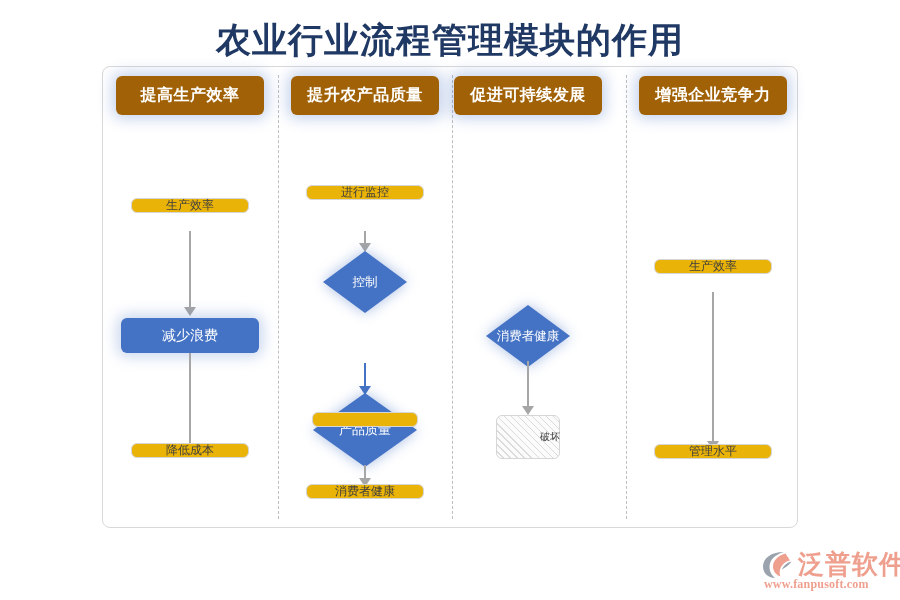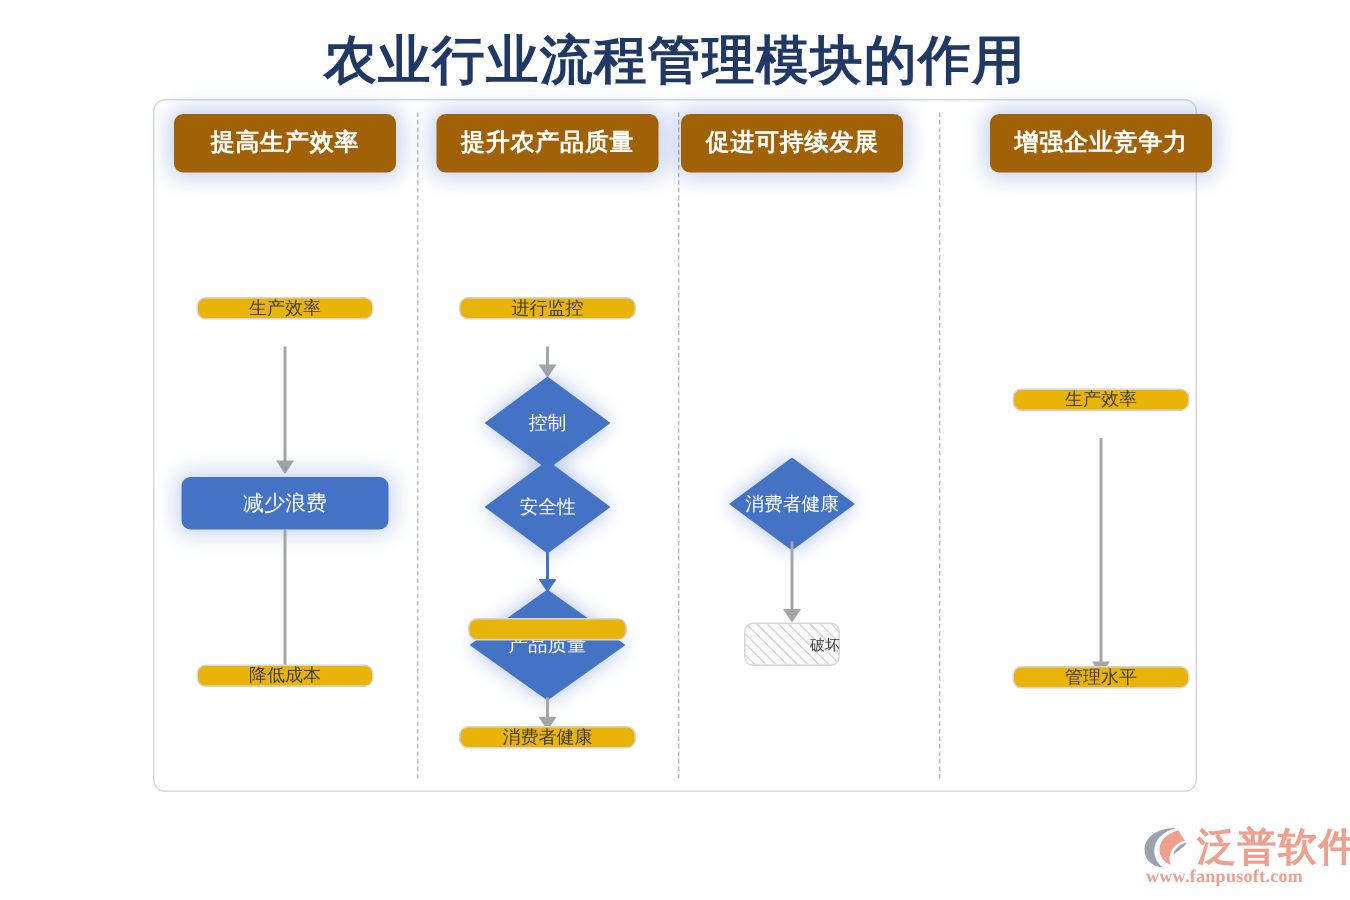--- a/index.html
+++ b/index.html
@@ -58,21 +58,21 @@
   
   .column {
     position: absolute;
     top: 0;
     width: 174px;
     height: 100%;
   }
   .column.c0 { left: 0px; }
   .column.c1 { left: 175px; }
   .column.c2 { left: 338px; }
-  .column.c3 { left: 544px; }
+  .column.c3 { left: 523px; }
 
   
   .col-header {
     position: absolute;
     top: 9px;
     left: 50%;
     transform: translateX(-50%);
     width: 148px;
     height: 39px;
     background: #a16207;
@@ -108,21 +108,21 @@
     border: 1px solid #d6d6d6;
     border-radius: 6px;
     color: #3f3f3f;
     font-size: 12px;
   }
 
   .node.box-wide { width: 106px; }
 
   .node.box.hatched {
     width: 64px;
-    height: 29px;
+    height: 44px;
     font-size: 10px;
     background-color: #fbfbfb;
     background-image: repeating-linear-gradient(
         45deg,
         rgba(0,0,0,0.00) 0px,
         rgba(0,0,0,0.00) 4px,
         rgba(150,150,150,0.32) 4px,
         rgba(150,150,150,0.32) 5px);
     border: 1px solid #d6d6d6;
     padding-left: 44px;
@@ -253,35 +253,31 @@
     <div class="arrowhead" style="top:382px;"></div>
 
     <div class="node box" style="top:376px;">
       <span>降低成本</span>
     </div>
   </div>
 
   <div class="column c1">
     <div class="col-header">提升农产品质量</div>
 
-    <div class="node box" style="top:131px;justify-content:center;">
+    <div class="node box" style="top:118px;justify-content:center;">
       <span>进行监控</span>
     </div>
     <div class="conn" style="top:164px;height:14px;"></div>
     <div class="arrowhead" style="top:176px;"></div>
 
     <div class="node diamond" style="top:184px;">
       <span class="dia-shape"></span>
       <span class="dia-label">控制</span>
     </div>
 
-    <div class="node diamond" style="top:240px;">
-      <span class="dia-shape"></span>
-      <span class="dia-label">安全性</span>
-    </div>
 
     <div class="conn blue" style="top:296px;height:28px;"></div>
     <div class="arrowhead blue" style="top:319px;"></div>
 
     <div class="node diamond big" style="top:326px;">
       <span class="dia-shape"></span>
       <span class="dia-label">产品质量</span>
     </div>
 
     <div class="conn" style="top:398px;height:16px;"></div>

